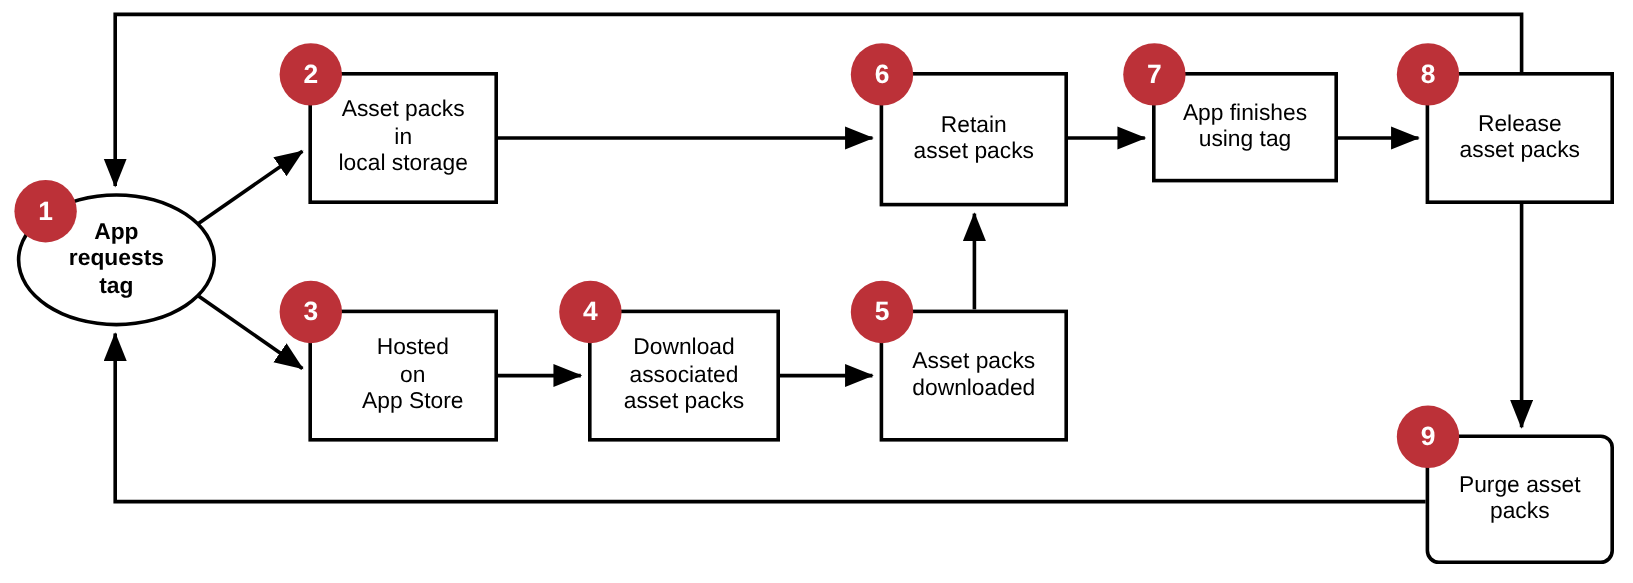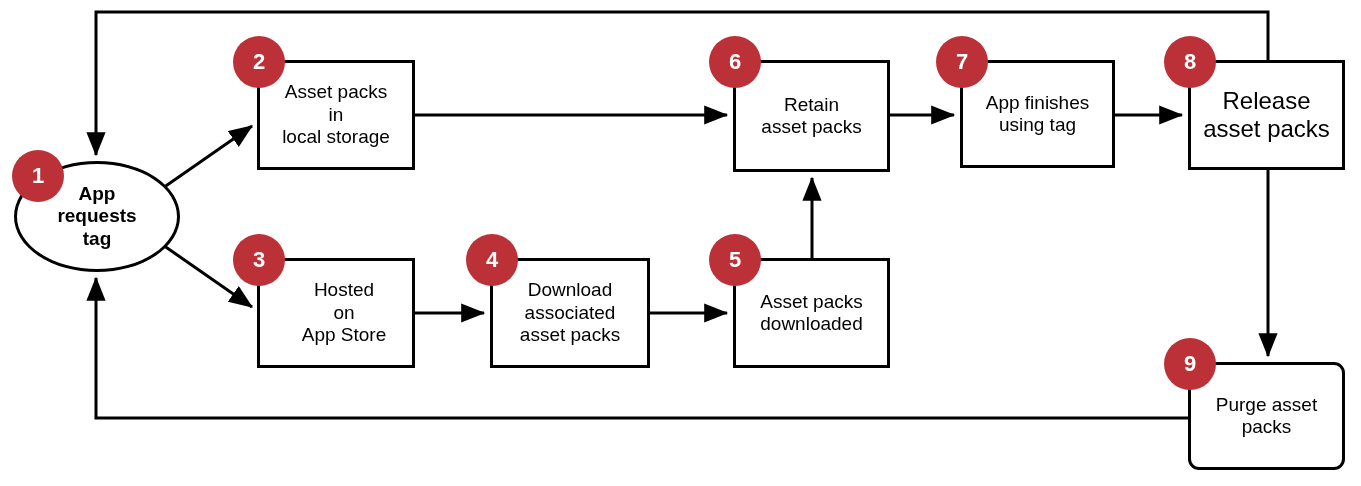--- a/index.html
+++ b/index.html
@@ -113,25 +113,25 @@
 asset packs</span>
       </div>
       <div class="node process" style="left: 733px; top: 258px; width: 157px; height: 110px; font-size: 19px;">
         <span class="node-label">Asset packs
 downloaded</span>
       </div>
       <div class="node process" style="left: 733px; top: 60px; width: 157px; height: 112px; font-size: 19px;">
         <span class="node-label">Retain
 asset packs</span>
       </div>
-      <div class="node process" style="left: 960px; top: 60px; width: 155px; height: 108px; font-size: 19px;">
+      <div class="node process" style="left: 960px; top: 60px; width: 155px; height: 92px; font-size: 19px;">
         <span class="node-label">App finishes
 using tag</span>
       </div>
-      <div class="node process" style="left: 1188px; top: 60px; width: 157px; height: 110px; font-size: 24px;">
+      <div class="node process" style="left: 1188px; top: 60px; width: 157px; height: 110px; font-size: 19px;">
         <span class="node-label">Release
 asset packs</span>
       </div>
       <div class="node process" style="left: 1188px; top: 362px; width: 157px; height: 108px; font-size: 19px; border-radius: 11px;">
         <span class="node-label">Purge asset
 packs</span>
       </div>
     </div>
   <div id="badges-layer">
       <div class="badge" style="left: 12px; top: 150px; background: rgb(188, 49, 56);">1</div>

